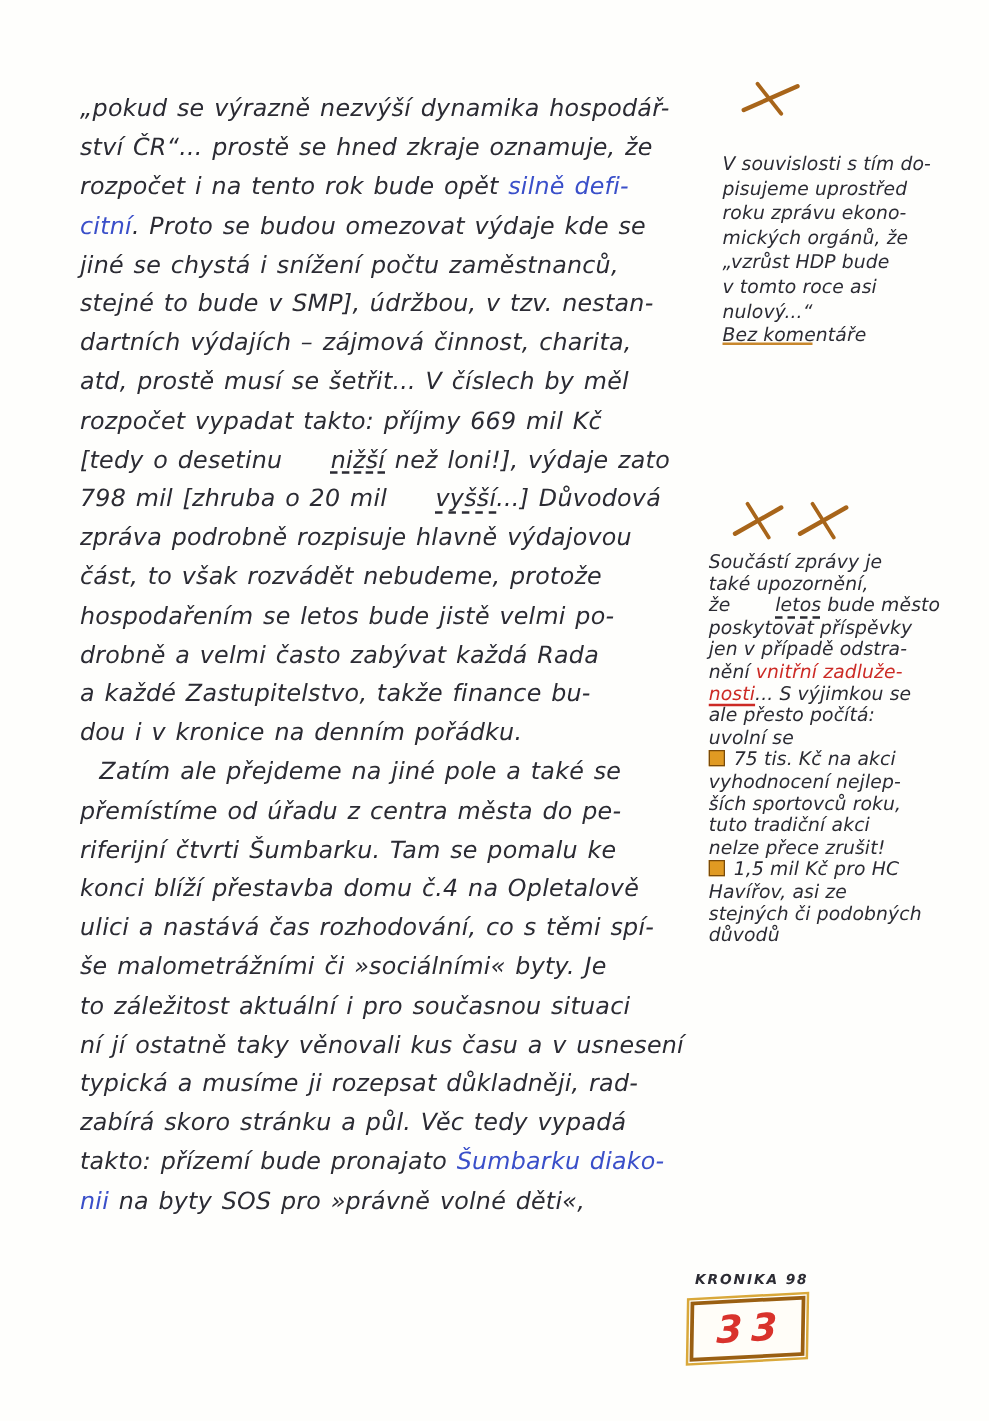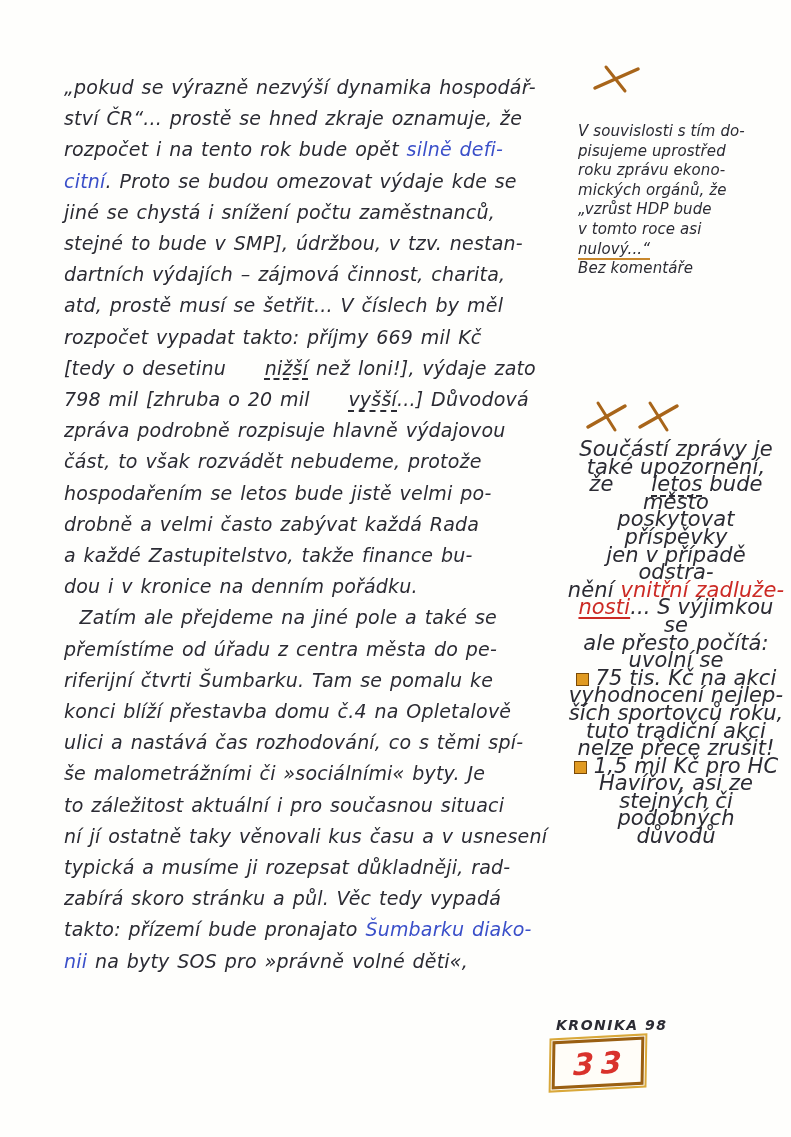--- a/index.html
+++ b/index.html
@@ -13,41 +13,41 @@
   
   .main-text{
     left:64px;top:72px;width:505px;
     font-size:19px;line-height:31.2px;font-style:italic;
     letter-spacing:.2px;word-spacing:1.5px;
   }
   .line{white-space:pre-wrap;}
   
   .margin-note{font-style:italic;letter-spacing:.1px;}
   .margin-note-1{left:578px;top:90px;width:205px;font-size:15px;line-height:19.6px;margin-top:32px;}
-  .margin-note-2{left:567px;top:441px;width:218px;font-size:21px;line-height:17.6px;text-align:center;}
+  .margin-note-2{left:567px;top:441px;width:218px;font-size:15px;line-height:17.6px;}
   
   .seg-blue{color:var(--accent-blue,#3a4fc9);}
   .seg-dash{text-decoration:underline dashed;text-decoration-thickness:1.5px;text-underline-offset:4px;margin-left:31px;}
   .seg-red{color:var(--accent-red,#cc2a25);}
   .seg-redu{color:var(--accent-red,#cc2a25);text-decoration:underline;text-decoration-thickness:1.5px;text-underline-offset:3px;}
-  .seg-oru{border-bottom:2.5px solid #c8872c;padding-bottom:0px;}
+  .seg-oru{border-bottom:2.5px solid #c8872c;padding-bottom:16px;}
   
   .bullet{
     display:inline-block;width:11px;height:11px;margin-right:7px;
     background:#e09a22;border:1.5px solid #7a4a08;vertical-align:baseline;
     transform:translateY(1px);
   }
   
   .xmark{position:absolute;}
   .xmark svg{display:block;}
   .xmark-1{left:592px;top:64px;}
   .xmarks-2{left:585px;top:399px;display:flex;gap:8px;position:absolute;}
   
   .kronika-label{
-    left:556px;top:1017px;font-size:14px;font-style:italic;font-weight:bold;
+    left:556px;top:1017px;font-size:11px;font-style:italic;font-weight:bold;
     letter-spacing:1.5px;color:var(--ink,#2b2b33);
   }
   .page-box{
     left:552px;top:1039px;width:86px;height:42px;
     border:3px solid #9a5f12;outline:2px solid #d9a83a;outline-offset:1px;
     transform:rotate(-3deg) skewX(-4deg);
     display:flex;align-items:center;justify-content:center;
     background:#fffdf8;
   }
   .page-number{

